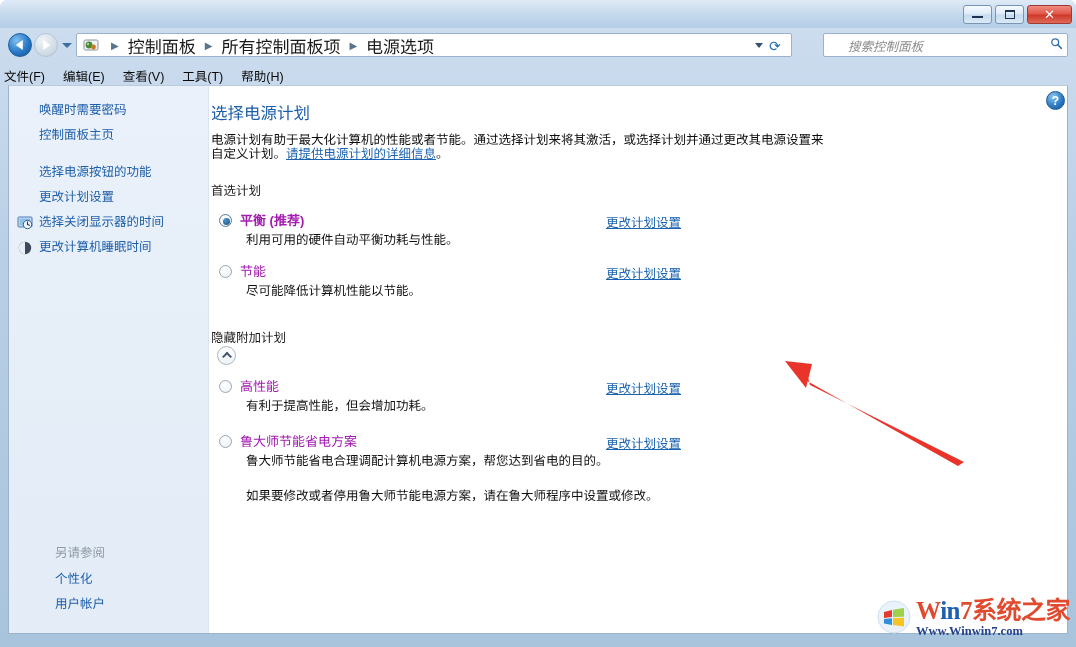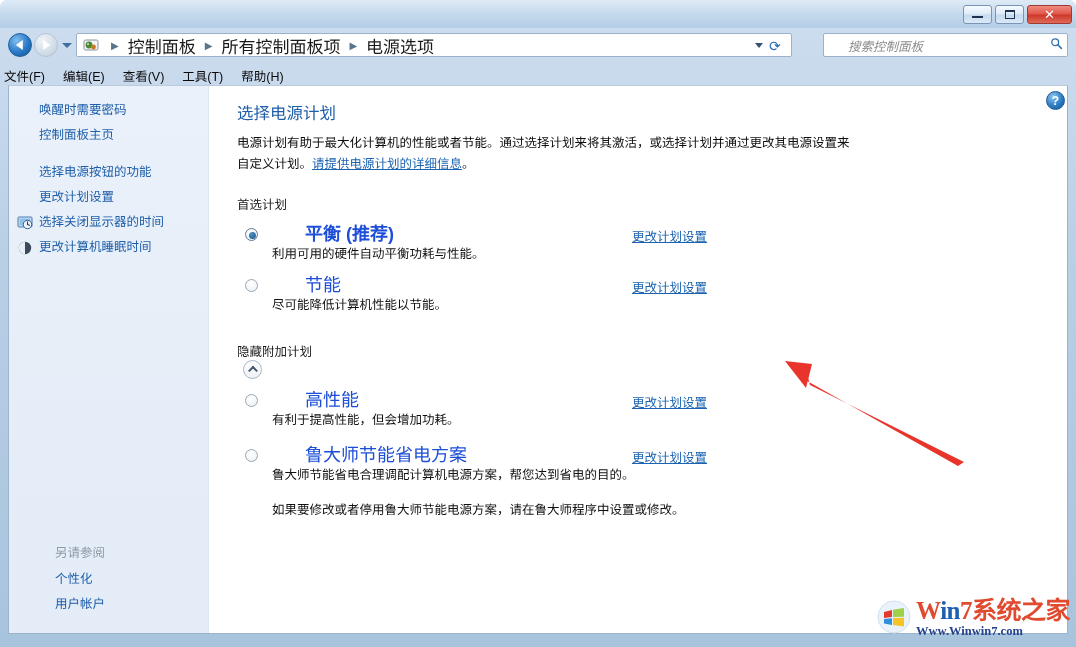--- a/index.html
+++ b/index.html
@@ -153,27 +153,27 @@
   }
   #seealso {
     position: absolute; left: 16px; bottom: 16px; width: 100%;
   }
   #seealso-title {
     font-size: 12.5px; color: #8e9aa8; padding: 3px 0 6px 30px;
   }
 
   #content {
     flex: 1; height: 100%; background: #ffffff; position: relative;
-    padding: 14px 0 0 28px; overflow: hidden;
+    padding: 14px 0 0 2px; overflow: hidden;
   }
   #page-title {
     font-size: 16.5px; color: #1d5fa8; font-weight: normal; margin-bottom: 9px;
   }
   #intro {
-    font-size: 12.5px; color: #0d0d0d; line-height: 21px; width: 618px;
+    font-size: 12.5px; color: #0d0d0d; line-height: 14px; width: 618px;
   }
   #intro a { color: #1b63b0; text-decoration: underline; }
 
   .section-head {
     display: flex; align-items: flex-start; margin-top: 19px; width: 598px; flex-direction: column;
   }
   .section-head .sh-label { font-size: 12.5px; color: #1a1a1a; white-space: nowrap; }
   .section-head .sh-rule { flex: 1; height: 1px; background: #c9c9c9; margin-left: 10px; }
   .section-head .sh-toggle {
     width: 19px; height: 19px; border-radius: 50%;
@@ -196,21 +196,21 @@
     width: 13px; height: 13px; border-radius: 50%;
     border: 1px solid #9aa6b3;
     background: radial-gradient(circle at 40% 32%, #ffffff 0%, #f1f4f7 70%, #dde3ea 100%);
   }
   .plan.selected .radio { border-color: #5c7a96; }
   .plan.selected .radio::after {
     content: ""; position: absolute; left: 3px; top: 3px;
     width: 7px; height: 7px; border-radius: 50%;
     background: radial-gradient(circle at 35% 30%, #4f93c8 0%, #17527f 100%);
   }
-  .plan .pname { font-size: 18px; color: #1d4ed8; font-weight: bold; line-height: 17px; margin-left: 39px; }
+  .plan .pname { font-size: 13px; color: #a21caf; font-weight: bold; line-height: 17px; }
   .plan .pname.normal { font-weight: normal; }
   .plan .pdesc { font-size: 12.5px; color: #111111; line-height: 19px; margin-top: 2px; padding-left: 6px; }
   .plan .changelink {
     position: absolute; right: 290px; top: 0;
     font-size: 12.5px; color: #1b63b0; white-space: nowrap;
   }
 
   
   #helpbtn {
     position: absolute; right: 11px; top: 91px;

